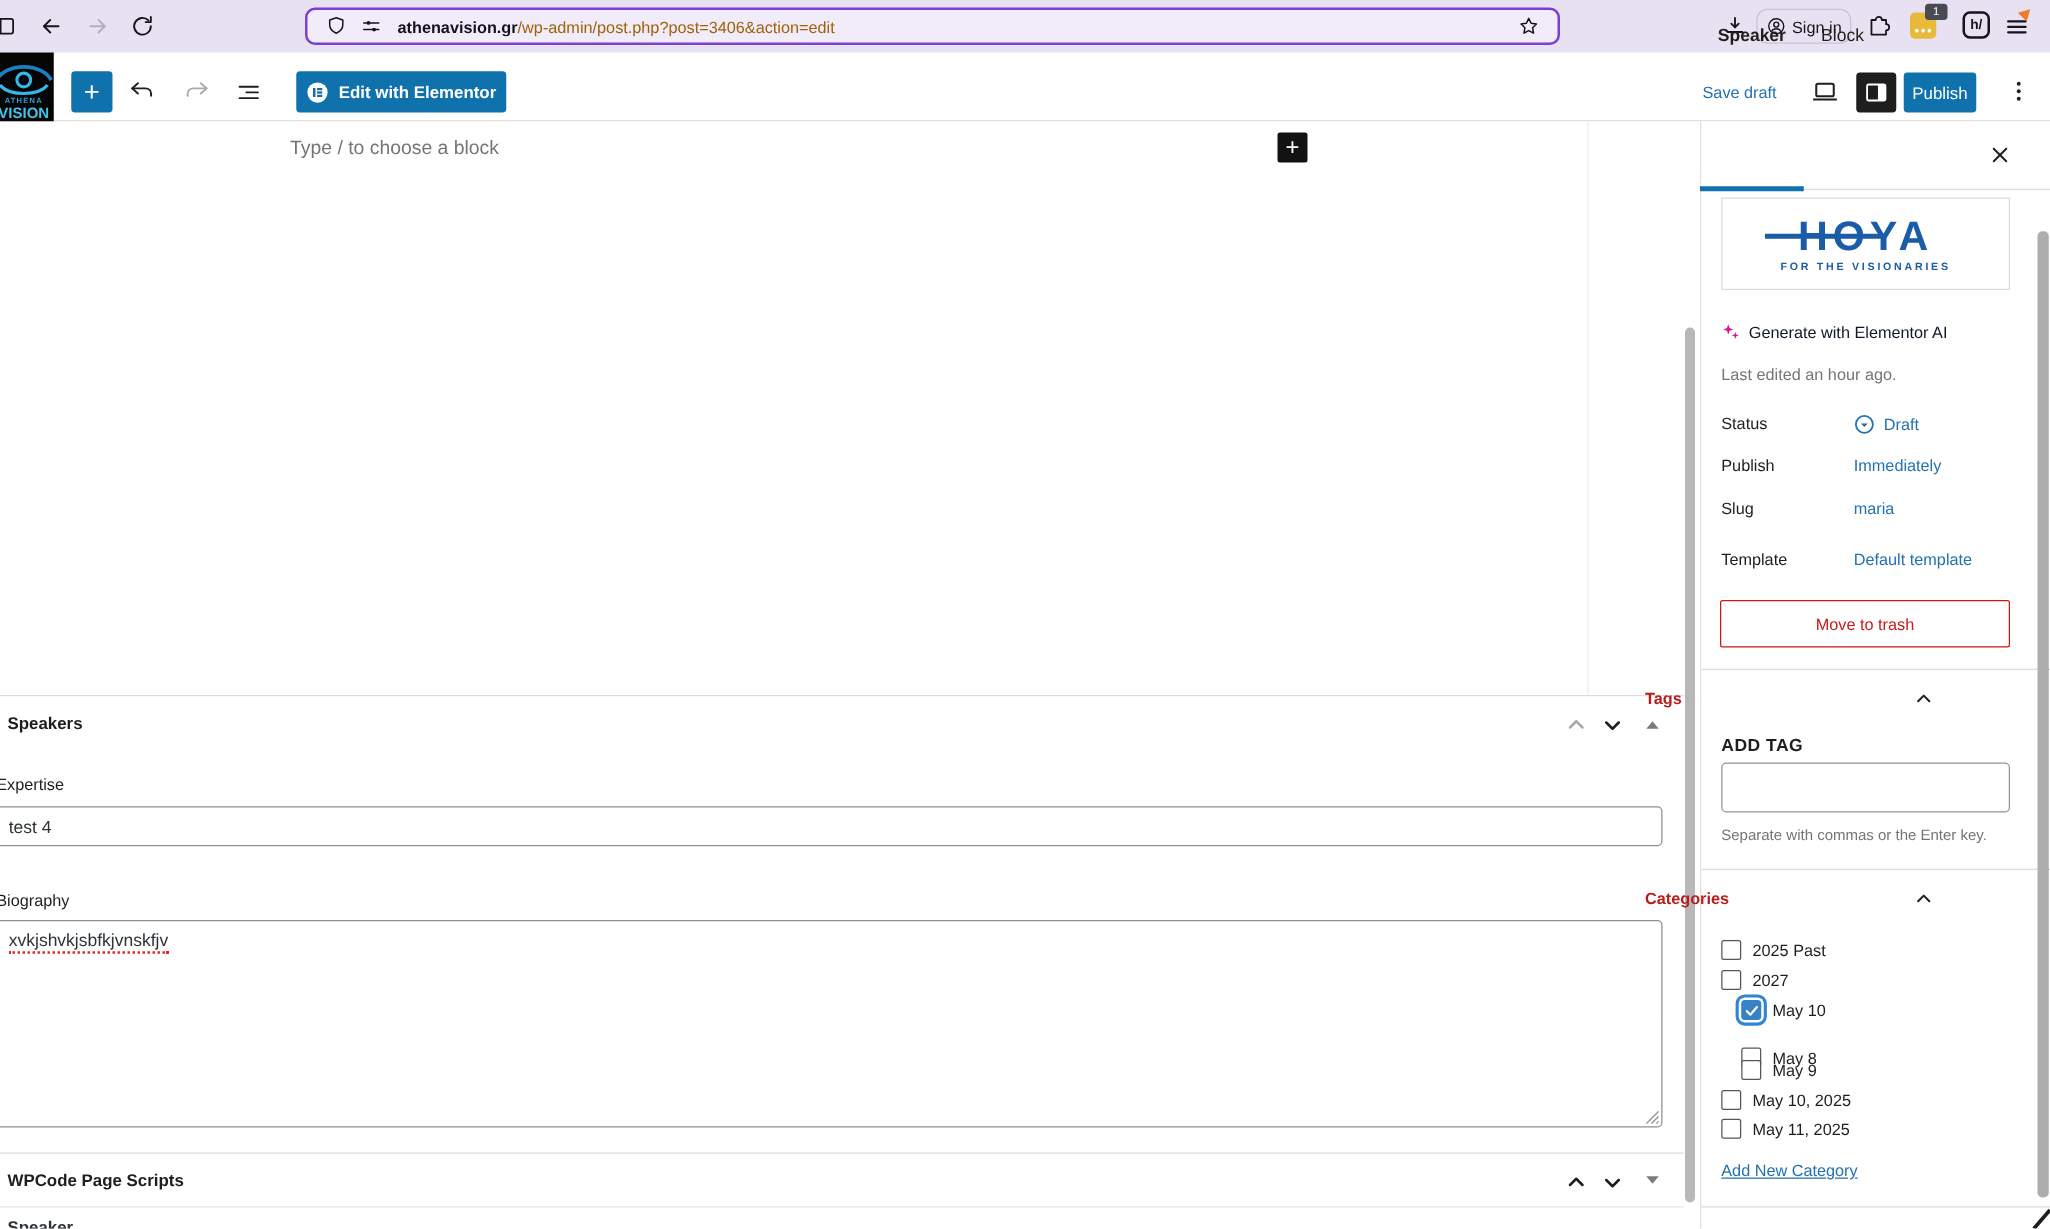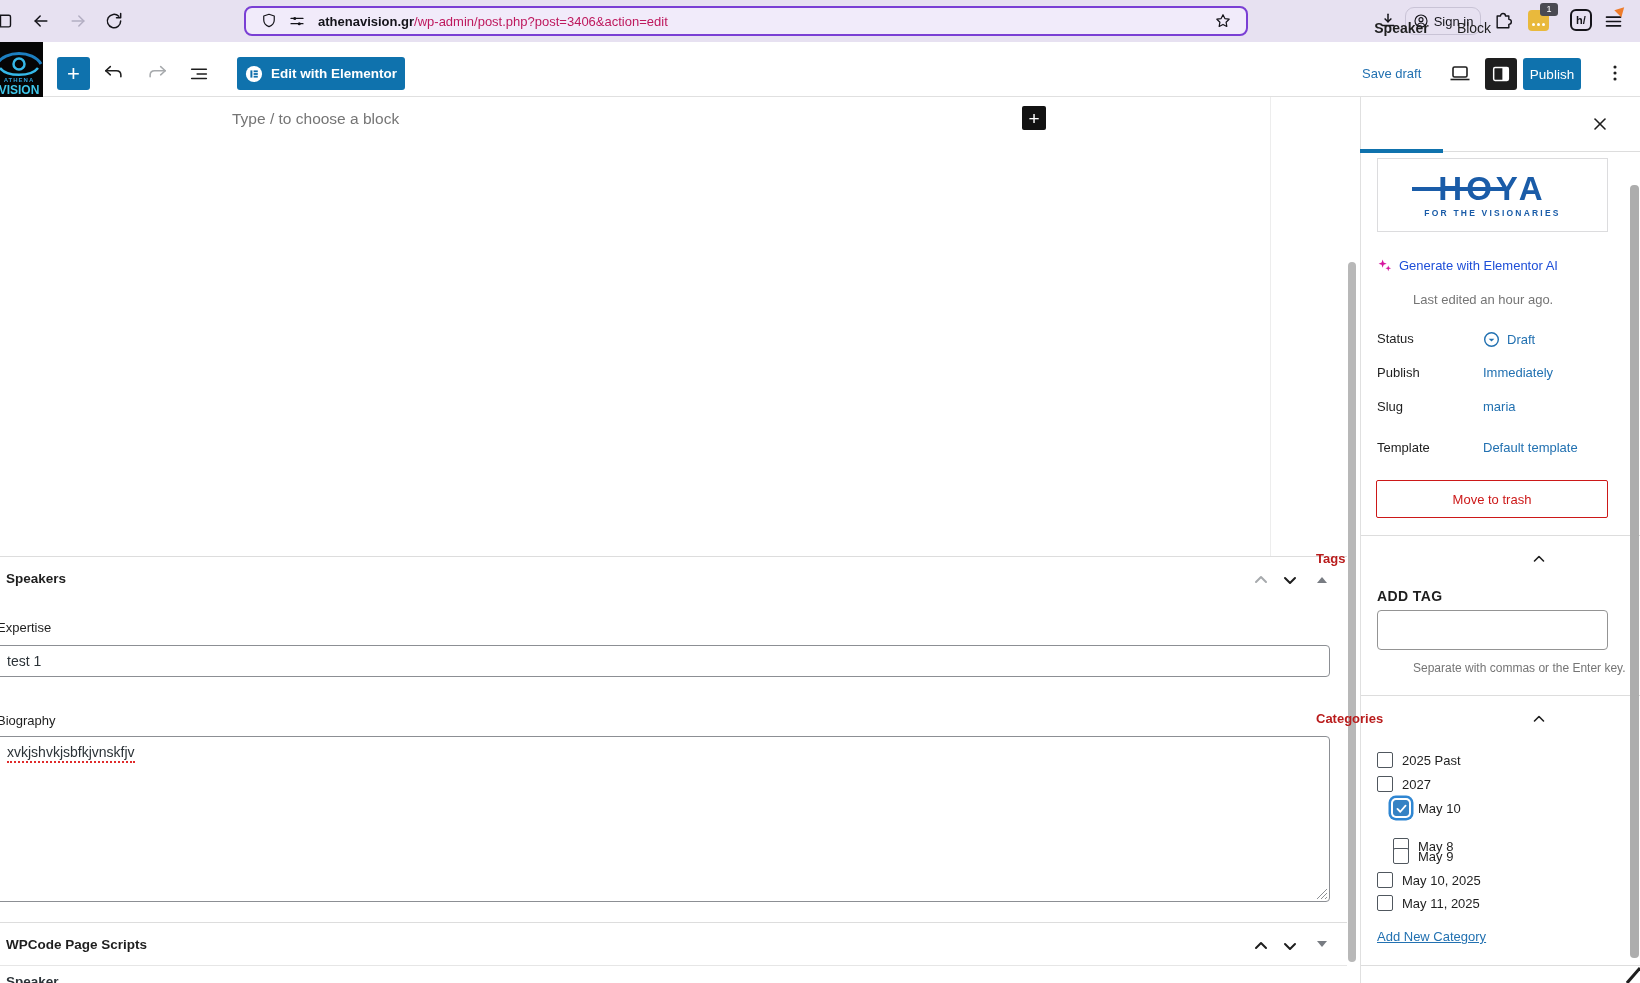--- a/index.html
+++ b/index.html
@@ -11,21 +11,21 @@
   
   .browser-bar{position:absolute;left:0;top:0;width:1640px;height:42px;
                background:#e7e1f1;border-bottom:1px solid #d7d0e3;}
   .bicon{position:absolute;top:11px;width:20px;height:20px;color:#15141a;}
   .bicon.dis{color:#b3aec2;}
   .url-pill{position:absolute;left:244px;top:6px;width:1004px;height:30px;
             background:#f1ebfa;border:2px solid #7a3fd4;border-radius:8px;
             box-sizing:border-box;display:flex;align-items:center;}
   .url-text{font-size:13px;white-space:nowrap;overflow:hidden;}
   .url-domain{font-weight:700;color:#14131a;}
-  .url-path{color:#be185d;}
+  .url-path{color:#a16207;}
   .signin-pill{position:absolute;left:1405px;top:7px;width:76px;height:28px;
                border:1px solid #c9c3d6;border-radius:9px;box-sizing:border-box;
                display:flex;align-items:center;justify-content:center;gap:5px;
                font-size:13px;color:#15141a;}
   .yellow-ext{position:absolute;left:1528px;top:10px;width:21px;height:21px;border-radius:4px;
               background:#e9b93c;display:flex;align-items:flex-end;justify-content:center;gap:2px;padding-bottom:5px;box-sizing:border-box;}
   .yellow-ext i{width:3px;height:3px;border-radius:50%;background:#fff;}
   .ext-badge{position:absolute;left:1540px;top:3px;min-width:14px;height:13px;background:#4a4a52;
              color:#fff;font-size:9px;border-radius:3px;text-align:center;line-height:13px;padding:0 2px;}
   .hv-ext{position:absolute;left:1570px;top:9px;width:22px;height:22px;border:2px solid #15141a;
@@ -89,22 +89,22 @@
   .tab{position:absolute;top:0;height:55px;display:flex;align-items:center;justify-content:center;
        font-size:14px;color:#1e1e1e;}
   .tab.active{font-weight:700;}
   .tab-underline{position:absolute;left:1360px;top:149px;width:83px;height:4px;background:#0f72ad;}
   .img-box{position:absolute;left:1377px;top:158px;width:231px;height:74px;border:1px solid #dcdcde;
            box-sizing:border-box;display:flex;flex-direction:column;align-items:center;justify-content:center;}
   .hoya-word{position:relative;font-size:33px;font-weight:700;letter-spacing:4px;color:#1a5ca8;line-height:1;}
   .hoya-bar{position:absolute;left:-26px;top:46%;width:96px;height:3.5px;background:#1a5ca8;}
   .hoya-tag{font-size:8.5px;font-weight:700;letter-spacing:2.2px;color:#1a5ca8;margin-top:3px;}
   .ai-link{position:absolute;left:1377px;top:258px;display:flex;align-items:center;gap:7px;
-           font-size:13px;color:#1d4ed8;}
-  .muted{color:#757575;margin-left:36px;}
+           font-size:13px;color:#0f172a;}
+  .muted{color:#757575;}
   .last-edited{position:absolute;left:1377px;top:292px;font-size:13px;}
   .srow{position:absolute;left:1377px;width:231px;height:18px;font-size:13px;}
   .slabel{position:absolute;left:0;color:#1e1e1e;}
   .svalue{position:absolute;left:106px;color:#2271b1;display:flex;align-items:center;gap:7px;}
   .trash-btn{position:absolute;left:1376px;top:480px;width:232px;height:38px;background:#fff;
              border:1px solid #cc1818;border-radius:2px;color:#cc1818;font-size:13px;
              display:flex;align-items:center;justify-content:center;box-sizing:border-box;}
   .panel-hdr{position:absolute;left:1316px;width:231px;font-size:13px;font-weight:700;color:#b91c1c;}
   .panel-chevron{position:absolute;right:0;top:0;width:16px;height:16px;color:#1e1e1e;}
   .addtag-label{position:absolute;left:1377px;top:588px;font-size:14px;font-weight:700;letter-spacing:.4px;color:#1e1e1e;}
@@ -294,21 +294,21 @@
       </svg>
   </div>
   <div class="mb-arrow" style="left:1282px;top:572px;color:#1e1e1e">
     <svg viewBox="0 0 16 16" width="16" height="16" fill="none" stroke="currentColor" stroke-width="2" stroke-linecap="round" stroke-linejoin="round">
         <polyline points="3,6 8,11 13,6"></polyline>
       </svg>
   </div>
   <div class="tri up" style="left:1317px;top:577px"></div>
 
   <div class="field-label" style="top:620px">Expertise</div>
-  <div class="txt-input" style="top:645px;width:1346px;height:32px;line-height:30px"><span>test 1</span></div>
+  <div class="txt-input" style="top:645px;width:1346px;height:32px;line-height:30px"><span>test 4</span></div>
 
   <div class="field-label" style="top:713px">Biography</div>
   <div class="bio-area">
     <span class="bio-text">xvkjshvkjsbfkjvnskfjv</span>
     <span class="resize-handle">
       <svg viewBox="0 0 12 12" width="12" height="12" stroke="#8c8f94" stroke-width="1">
           <line x1="2" y1="12" x2="12" y2="2"></line>
           <line x1="6" y1="12" x2="12" y2="6"></line>
           <line x1="10" y1="12" x2="12" y2="10"></line>
         </svg>

